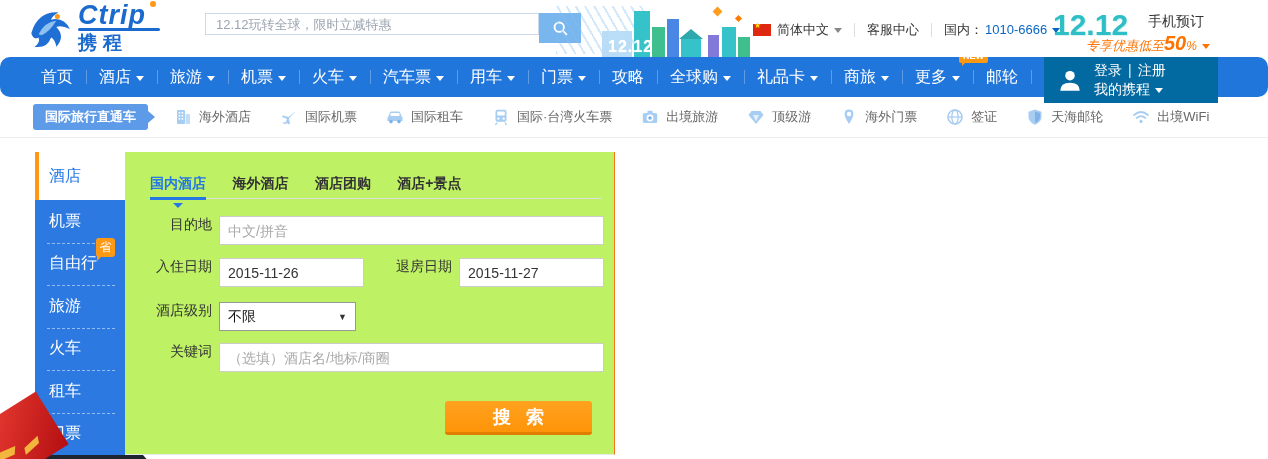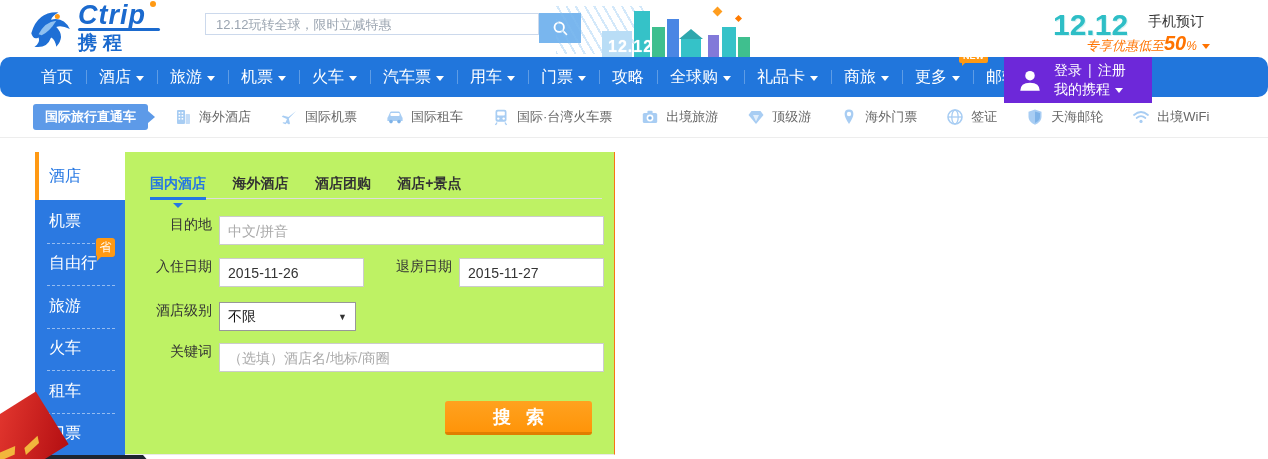--- a/index.html
+++ b/index.html
@@ -57,21 +57,21 @@
 
   
   .nav { position:absolute; top:57px; left:0; right:0; height:40px; background:#2176dc; z-index:5;border-radius:10px; }
   .nav ul { list-style:none; display:flex; margin-left:28px; }
   .nav li { position:relative; padding:0 13px; line-height:40px; color:#fff; font-size:16px; cursor:pointer; white-space:nowrap; }
   .nav li + li::before { content:''; position:absolute; left:0; top:13px; height:14px; width:1px; background:rgba(255,255,255,.28); }
   .nav li.active::after { content:''; position:absolute; left:9px; right:3px; top:-5px; height:5px; background:#ff9913; }
   .newb { position:absolute; left:959px; top:-7px; background:#ff9913; color:#fff; font-size:9px; font-weight:bold; line-height:11px; padding:1px 4px; border-radius:2px; z-index:6; }
   .newb::after { content:''; position:absolute; left:3px; bottom:-3px; border:3px solid transparent; border-top:4px solid #ff9913; border-left:3px solid #ff9913; }
 
-  .login { position:absolute; left:1004px; top:57px; width:148px; height:46px; background:#6d28d9; color:#fff; z-index:7; cursor:pointer; }
+  .login { position:absolute; left:1044px; top:57px; width:174px; height:46px; background:#0369a1; color:#fff; z-index:7; cursor:pointer; }
   .login svg { position:absolute; left:13px; top:10px; width:26px; height:26px; }
   .login .lt { position:absolute; left:50px; top:5px; font-size:14px; white-space:nowrap; }
   .login .lb { position:absolute; left:50px; top:24px; font-size:14px; white-space:nowrap; }
   .login .ldiv { margin:0 6px; opacity:.9; }
 
   
   .subnav { position:absolute; top:97px; left:0; right:0; height:41px; background:#fff; border-bottom:1px solid #ededed; display:flex; align-items:center; padding-left:33px; z-index:4; }
   .sbadge { position:relative; background:#5d9ae8; color:#fff; font-size:13px; font-weight:bold; padding:4px 12px; border-radius:3px; margin-right:26px; cursor:pointer; white-space:nowrap; }
   .sbadge::after { content:''; position:absolute; left:100%; top:50%; margin-top:-6px; border-left:7px solid #5d9ae8; border-top:6px solid transparent; border-bottom:6px solid transparent; }
   .sitem { display:flex; align-items:center; gap:7px; margin-right:29px; font-size:13px; color:#666; cursor:pointer; white-space:nowrap; }
@@ -148,20 +148,30 @@
         <div class="sk5roof"></div>
         <div class="b sk5"></div>
       <div class="b sk6"></div>
         <div class="b sk7"></div>
         <div class="b sk8"></div>
       <div class="spark sp1"></div>
       <div class="spark sp2"></div>
       <div class="sk-txt">12.12</div>
     </div>
 
+    <div class="hdr-links">
+      <span class="flag"></span>
+      <span><span>简体中文</span><span class="caret"></span></span>
+      <span class="hdiv"></span>
+      <span>客服中心</span>
+      <span class="hdiv"></span>
+      <span>
+        <span>国内：</span><span class="phone-num">1010-6666</span><span class="caret blue"></span>
+      </span>
+    </div>
 
     <div class="m1212">12.12</div>
     <div class="mtitle">手机预订</div>
     <div class="msub">
       <span>专享优惠低至</span><span class="pct">50</span><span class="psign">%</span><span class="caret orange"></span>
     </div>
   </div>
 
   <div class="nav">
     <ul>

